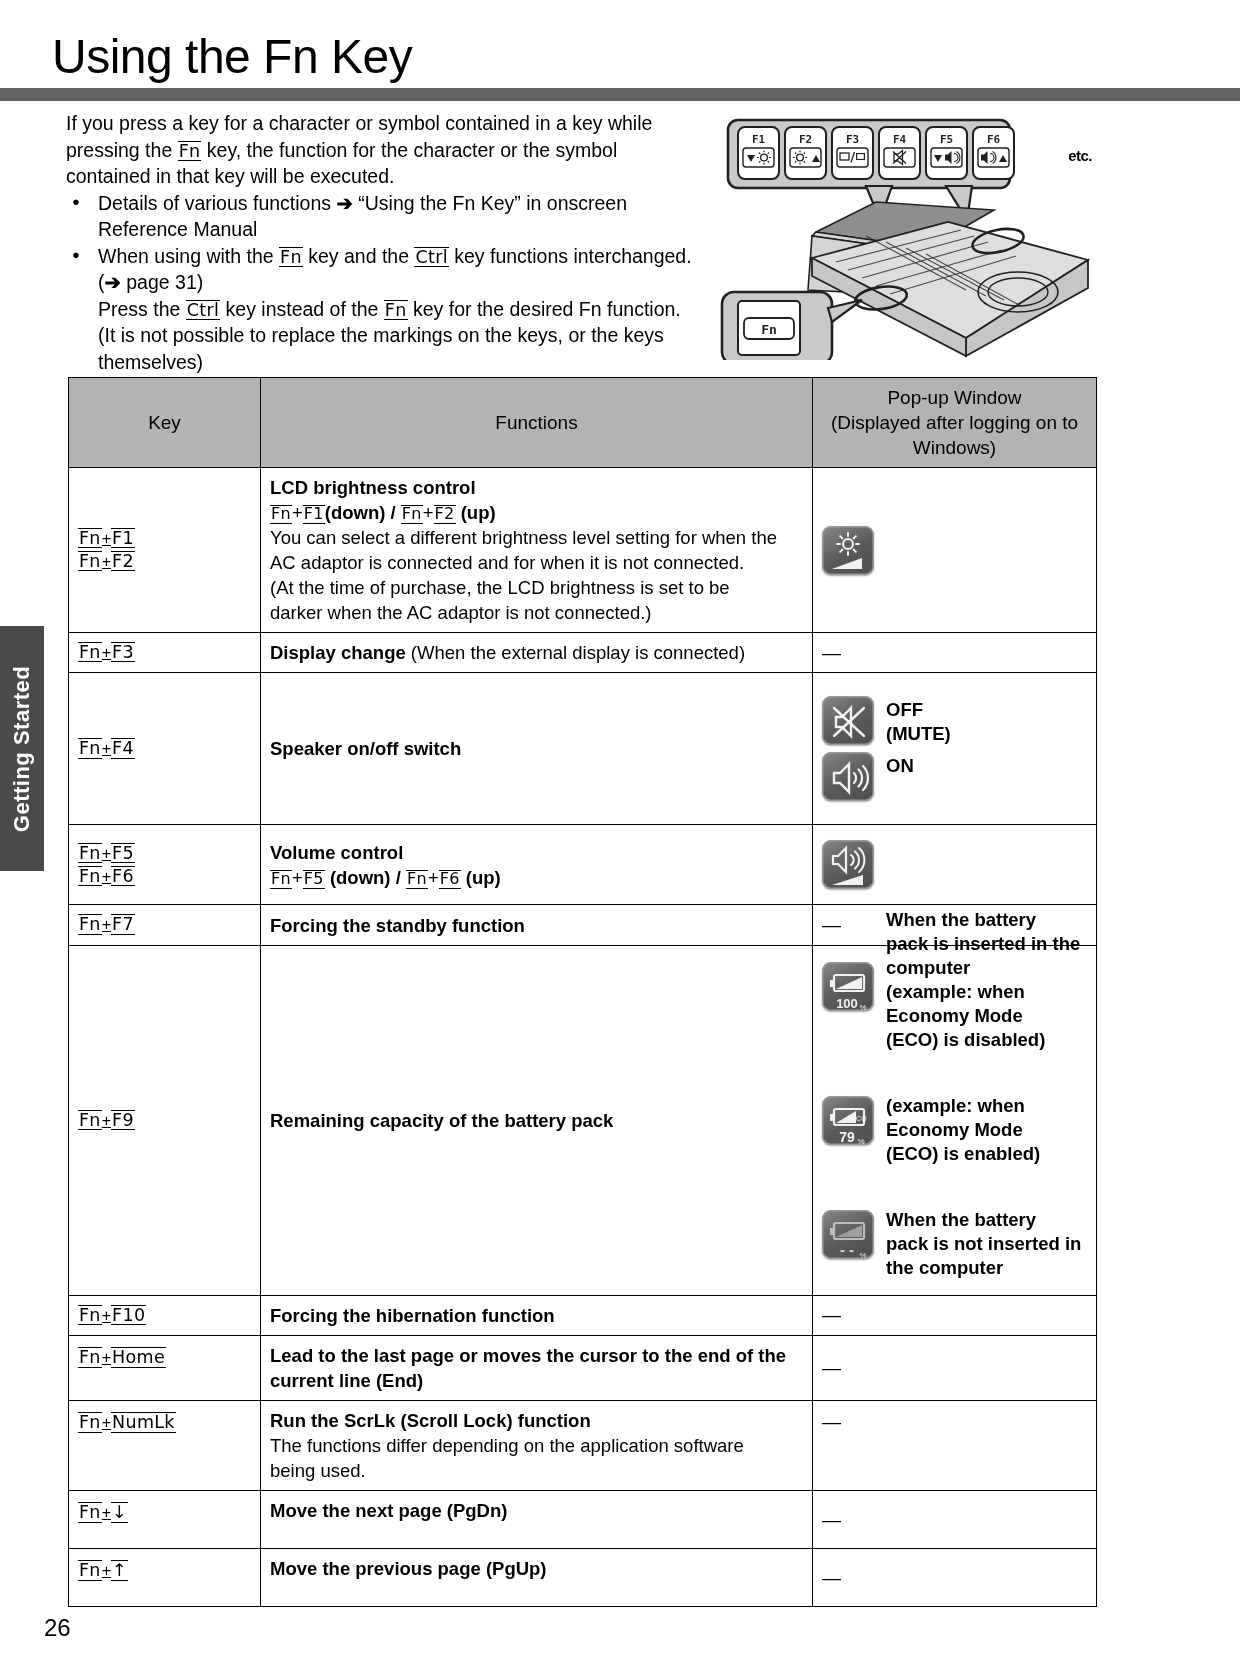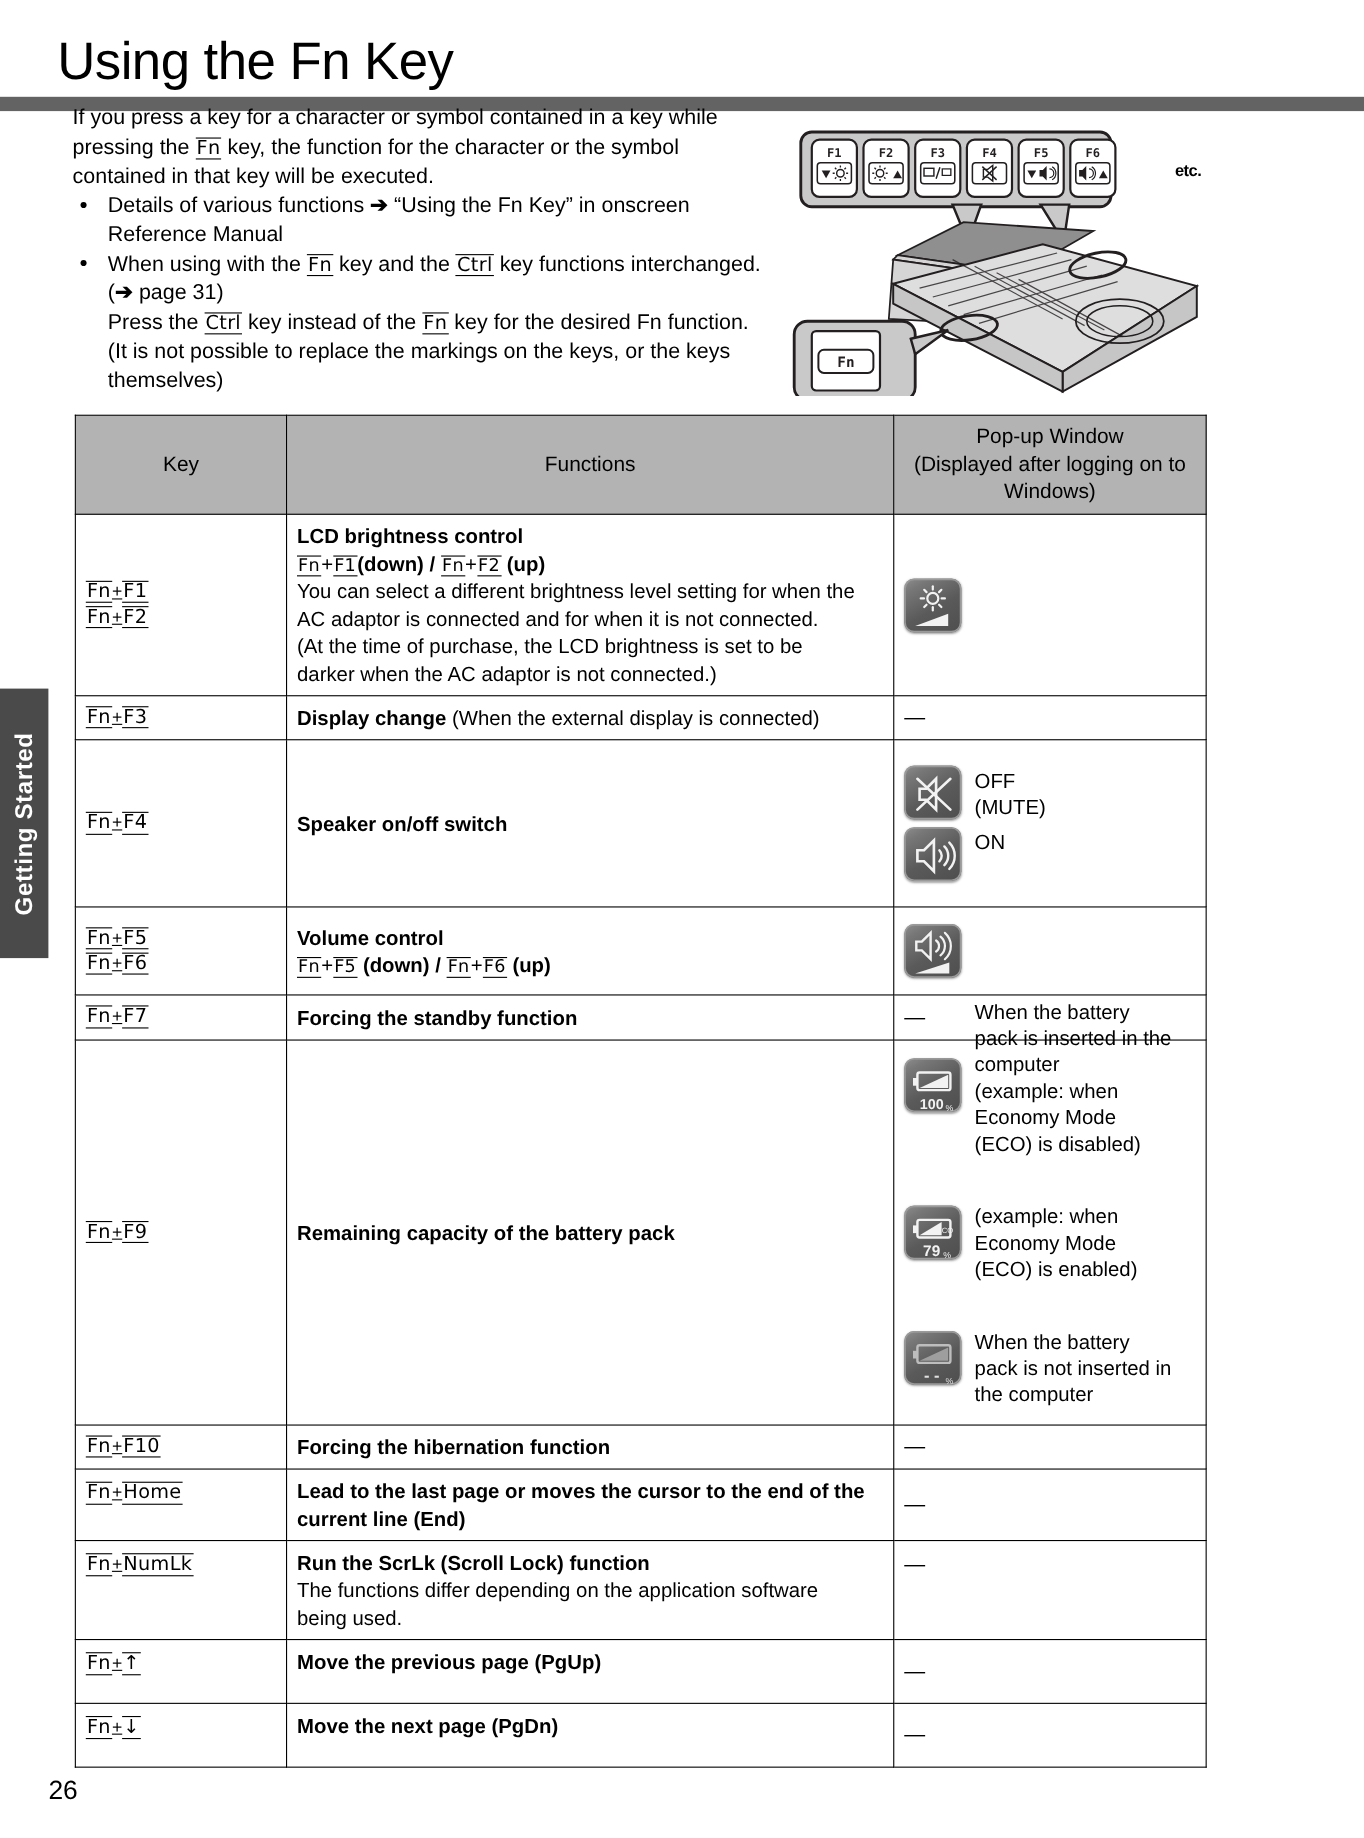--- a/index.html
+++ b/index.html
@@ -33,21 +33,21 @@
     display:block;
     position:absolute; left:50%; top:50%;
     transform:translate(-50%,-50%) rotate(-90deg);
     transform-origin:center center;
     white-space:nowrap;
     color:#fff; font-size:22px; font-weight:bold; letter-spacing:0.5px;
   }
 
   
   .intro{
-    position:absolute; left:66px; top:94px; width:635px;
+    position:absolute; left:66px; top:110px; width:635px;
     font-size:19.5px; line-height:26.5px;
   }
   .intro p{margin:0;}
   .bullets{ margin:0; padding:0; list-style:none; }
   .bullets li{
     position:relative; padding-left:32px; margin:0;
   }
   .bullets li:before{
     content:"\25CF";
     position:absolute; left:6px; top:-1px; font-size:13px;
@@ -106,21 +106,21 @@
   td.func .b{ font-weight:bold; }
   td.func .t{ font-weight:normal; }
   td.func .line{ display:block; }
 
   td.popup{ font-size:18.5px; line-height:24px; vertical-align:middle;}
   .dash{ display:inline-block; font-size:19px; }
 
   .popwrap{ display:flex; align-items:flex-start; gap:10px; }
   .popwrap.stack{ flex-direction:column; gap:6px; }
   .poprow{ display:flex; align-items:flex-start; gap:12px; }
-  .poprow .txt{ padding-top:2px; }
+  .poprow .txt{ padding-top:2px;font-weight:bold; }
 
   
   .icon{
     width:52px; height:49px; flex:0 0 52px;
     border-radius:9px;
     background:linear-gradient(150deg,#8e8e8e 0%,#777 18%,#5a5a5a 55%,#4e4e4e 100%);
     box-shadow:inset 0 0 0 1.5px #9a9a9a, 0 1px 2px rgba(0,0,0,.35);
     position:relative;
   }
   .icon svg{ position:absolute; left:0; top:0; }
@@ -529,38 +529,38 @@
         <span class="line t">The functions differ depending on the application software</span>
         <span class="line t">being used.</span>
       </td>
       <td class="popup" style="vertical-align:top;padding-top:9px;">
         <span class="dash">—</span>
       </td>
     </tr>
 
     <tr style="height:58px">
       <td class="keycell" style="vertical-align:top;padding-top:9px;">
+        <span class="kline"><span class="kc">Fn</span>+<span class="kc">↓</span></span>
+      </td>
+      <td class="func" style="vertical-align:top;padding-top:7px;">
+        <b>Move the next page (PgDn)</b>
+      </td>
+      <td class="popup">
+        <span class="dash">—</span>
+      </td>
+    </tr>
+
+    <tr style="height:58px">
+      <td class="keycell" style="vertical-align:top;padding-top:9px;">
         <span class="kline"><span class="kc">Fn</span>+<span class="kc">↑</span></span>
       </td>
       <td class="func" style="vertical-align:top;padding-top:7px;">
         <b>Move the previous page (PgUp)</b>
       </td>
       <td class="popup">
         <span class="dash">—</span>
       </td>
     </tr>
 
-    <tr style="height:58px">
-      <td class="keycell" style="vertical-align:top;padding-top:9px;">
-        <span class="kline"><span class="kc">Fn</span>+<span class="kc">↓</span></span>
-      </td>
-      <td class="func" style="vertical-align:top;padding-top:7px;">
-        <b>Move the next page (PgDn)</b>
-      </td>
-      <td class="popup">
-        <span class="dash">—</span>
-      </td>
-    </tr>
-
   </tbody>
 </table>
 
 <div class="pageno">26</div>
 
 </body></html>

